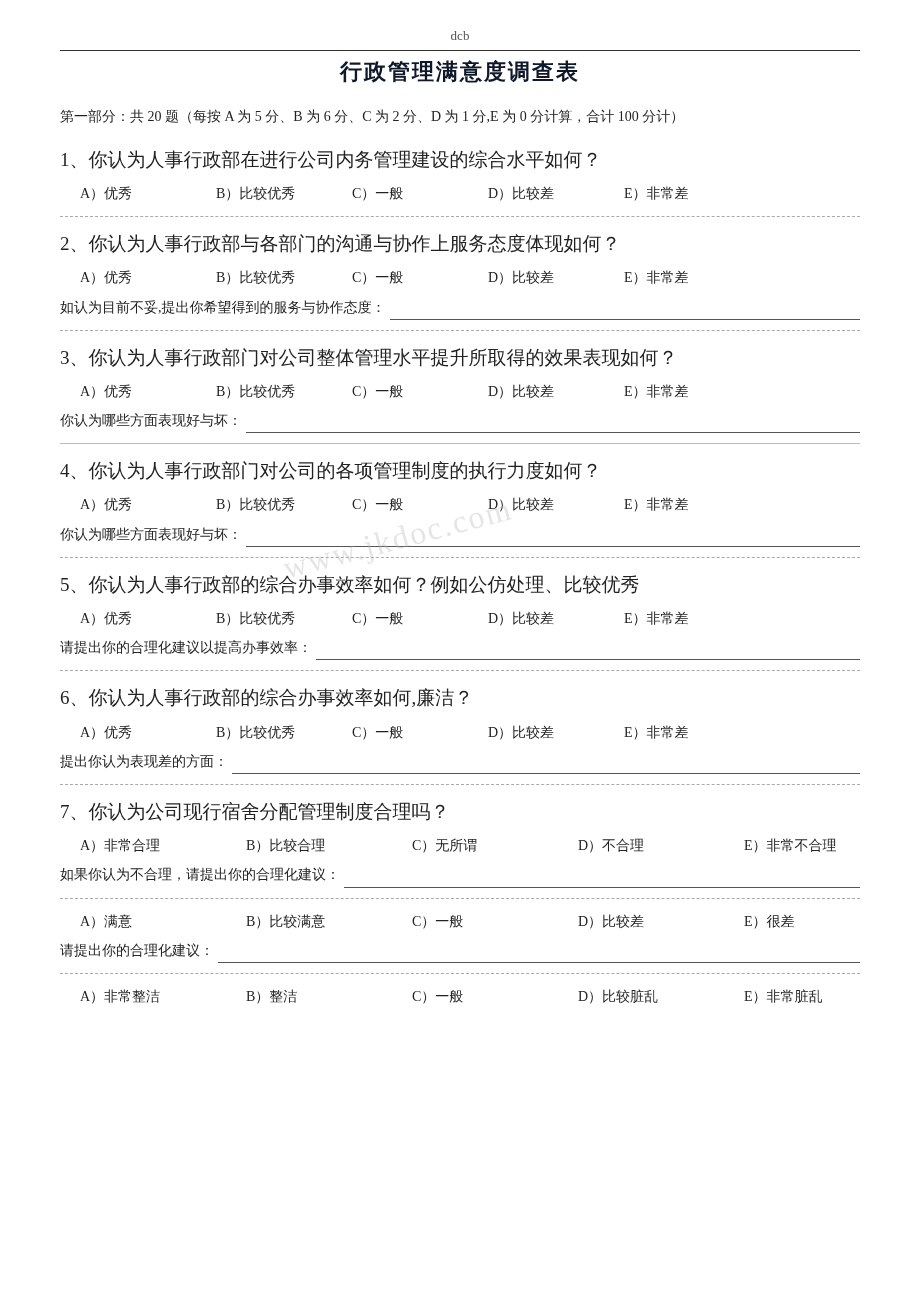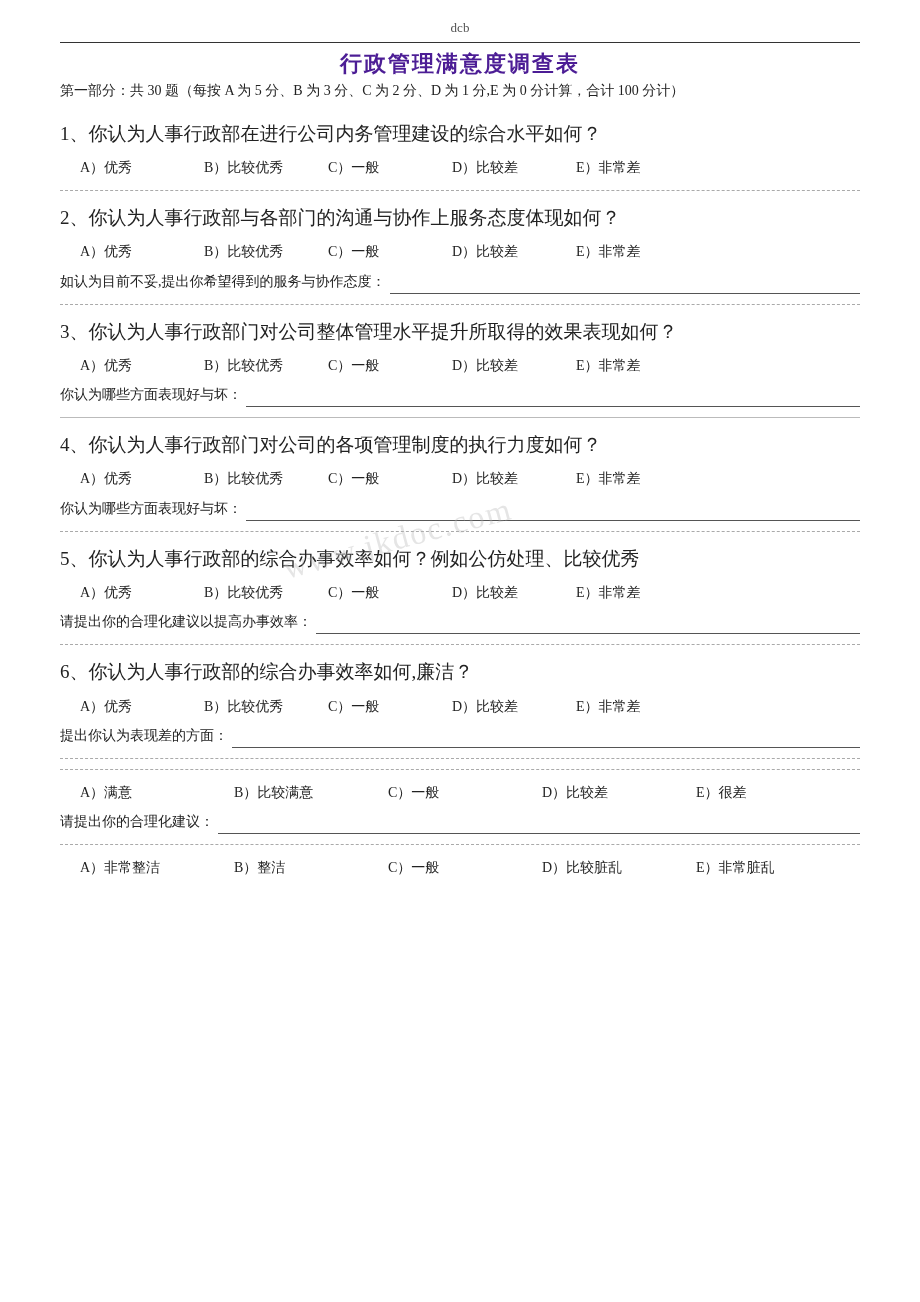--- a/index.html
+++ b/index.html
@@ -7,57 +7,58 @@
       background: #fff;
       font-family: "SimSun", "宋体", serif;
       font-size: 14px;
       color: #222;
       padding: 0;
     }
     .page {
       width: 920px;
       min-height: 1302px;
       background: #fff;
-      padding: 20px 60px 40px 60px;
+      padding: 28px 60px 40px 60px;
       position: relative;
     }
     .header-dcb {
       text-align: center;
       font-size: 13px;
       color: #555;
       margin-bottom: 6px;
     }
     .title-line {
       border-top: 1px solid #333;
       margin-bottom: 6px;
     }
     .main-title {
       text-align: center;
       font-size: 22px;
       font-weight: bold;
-      color: #4c1d95;
+      color: #0f172a;
+      margin-bottom: 18px;
       letter-spacing: 2px;
     }
     .intro {
       font-size: 14px;
       margin-bottom: 14px;
       line-height: 1.7;
     }
     .question-block {
       margin-bottom: 10px;
     }
     .question-title {
       font-size: 19px;
       line-height: 1.8;
       margin-bottom: 4px;
     }
     .options-row {
       display: flex;
       flex-direction: row;
-      gap: 4px;
+      gap: 16px;
       padding-left: 20px;
       margin-bottom: 4px;
       flex-wrap: nowrap;
     }
     .option {
       min-width: 120px;
       font-size: 14px;
       line-height: 1.8;
     }
     .option-wide {
@@ -107,21 +108,21 @@
   </style>
 </head>
 <body>
 
 <div class="page">
 
   <div class="header-dcb">dcb</div>
   <div class="title-line"></div>
   <div class="main-title">行政管理满意度调查表</div>
 
-  <div class="intro">第一部分：共 30 题（每按 A 为 5 分、B 为 3 分、C 为 2 分、D 为 1 分,E 为 0 分计算，合计 100 分计）</div>
+  <div class="intro">第一部分：共 20 题（每按 A 为 5 分、B 为 6 分、C 为 2 分、D 为 1 分,E 为 0 分计算，合计 100 分计）</div>
 
   <div class="question-block">
     <div class="question-title">
       <span>1</span><span>、你认为人事行政部在进行公司内务管理建设的综合水平如何？</span>
     </div>
     <div class="options-row">
       <span class="option">A）优秀</span>
       <span class="option">B）比较优秀</span>
       <span class="option">C）一般</span>
       <span class="option">D）比较差</span>
@@ -219,20 +220,36 @@
       <span class="option">E）非常差</span>
     </div>
     <div class="fill-row">
       <span class="fill-label">提出你认为表现差的方面：</span>
       <div class="fill-line"></div>
     </div>
   </div>
 
   <hr class="divider">
 
+  <div class="question-block">
+    <div class="question-title">
+      <span>7</span><span>、你认为公司现行宿舍分配管理制度合理吗？</span>
+    </div>
+    <div class="options-row">
+      <span class="option option-wide">A）非常合理</span>
+      <span class="option option-wide">B）比较合理</span>
+      <span class="option option-wide">C）无所谓</span>
+      <span class="option option-wide">D）不合理</span>
+      <span class="option option-wide">E）非常不合理</span>
+    </div>
+    <div class="fill-row">
+      <span class="fill-label">如果你认为不合理，请提出你的合理化建议：</span>
+      <div class="fill-line"></div>
+    </div>
+  </div>
 
   <hr class="divider">
 
   <div class="question-block">
     <div class="options-row">
       <span class="option option-wide">A）满意</span>
       <span class="option option-wide">B）比较满意</span>
       <span class="option option-wide">C）一般</span>
       <span class="option option-wide">D）比较差</span>
       <span class="option option-wide">E）很差</span>

